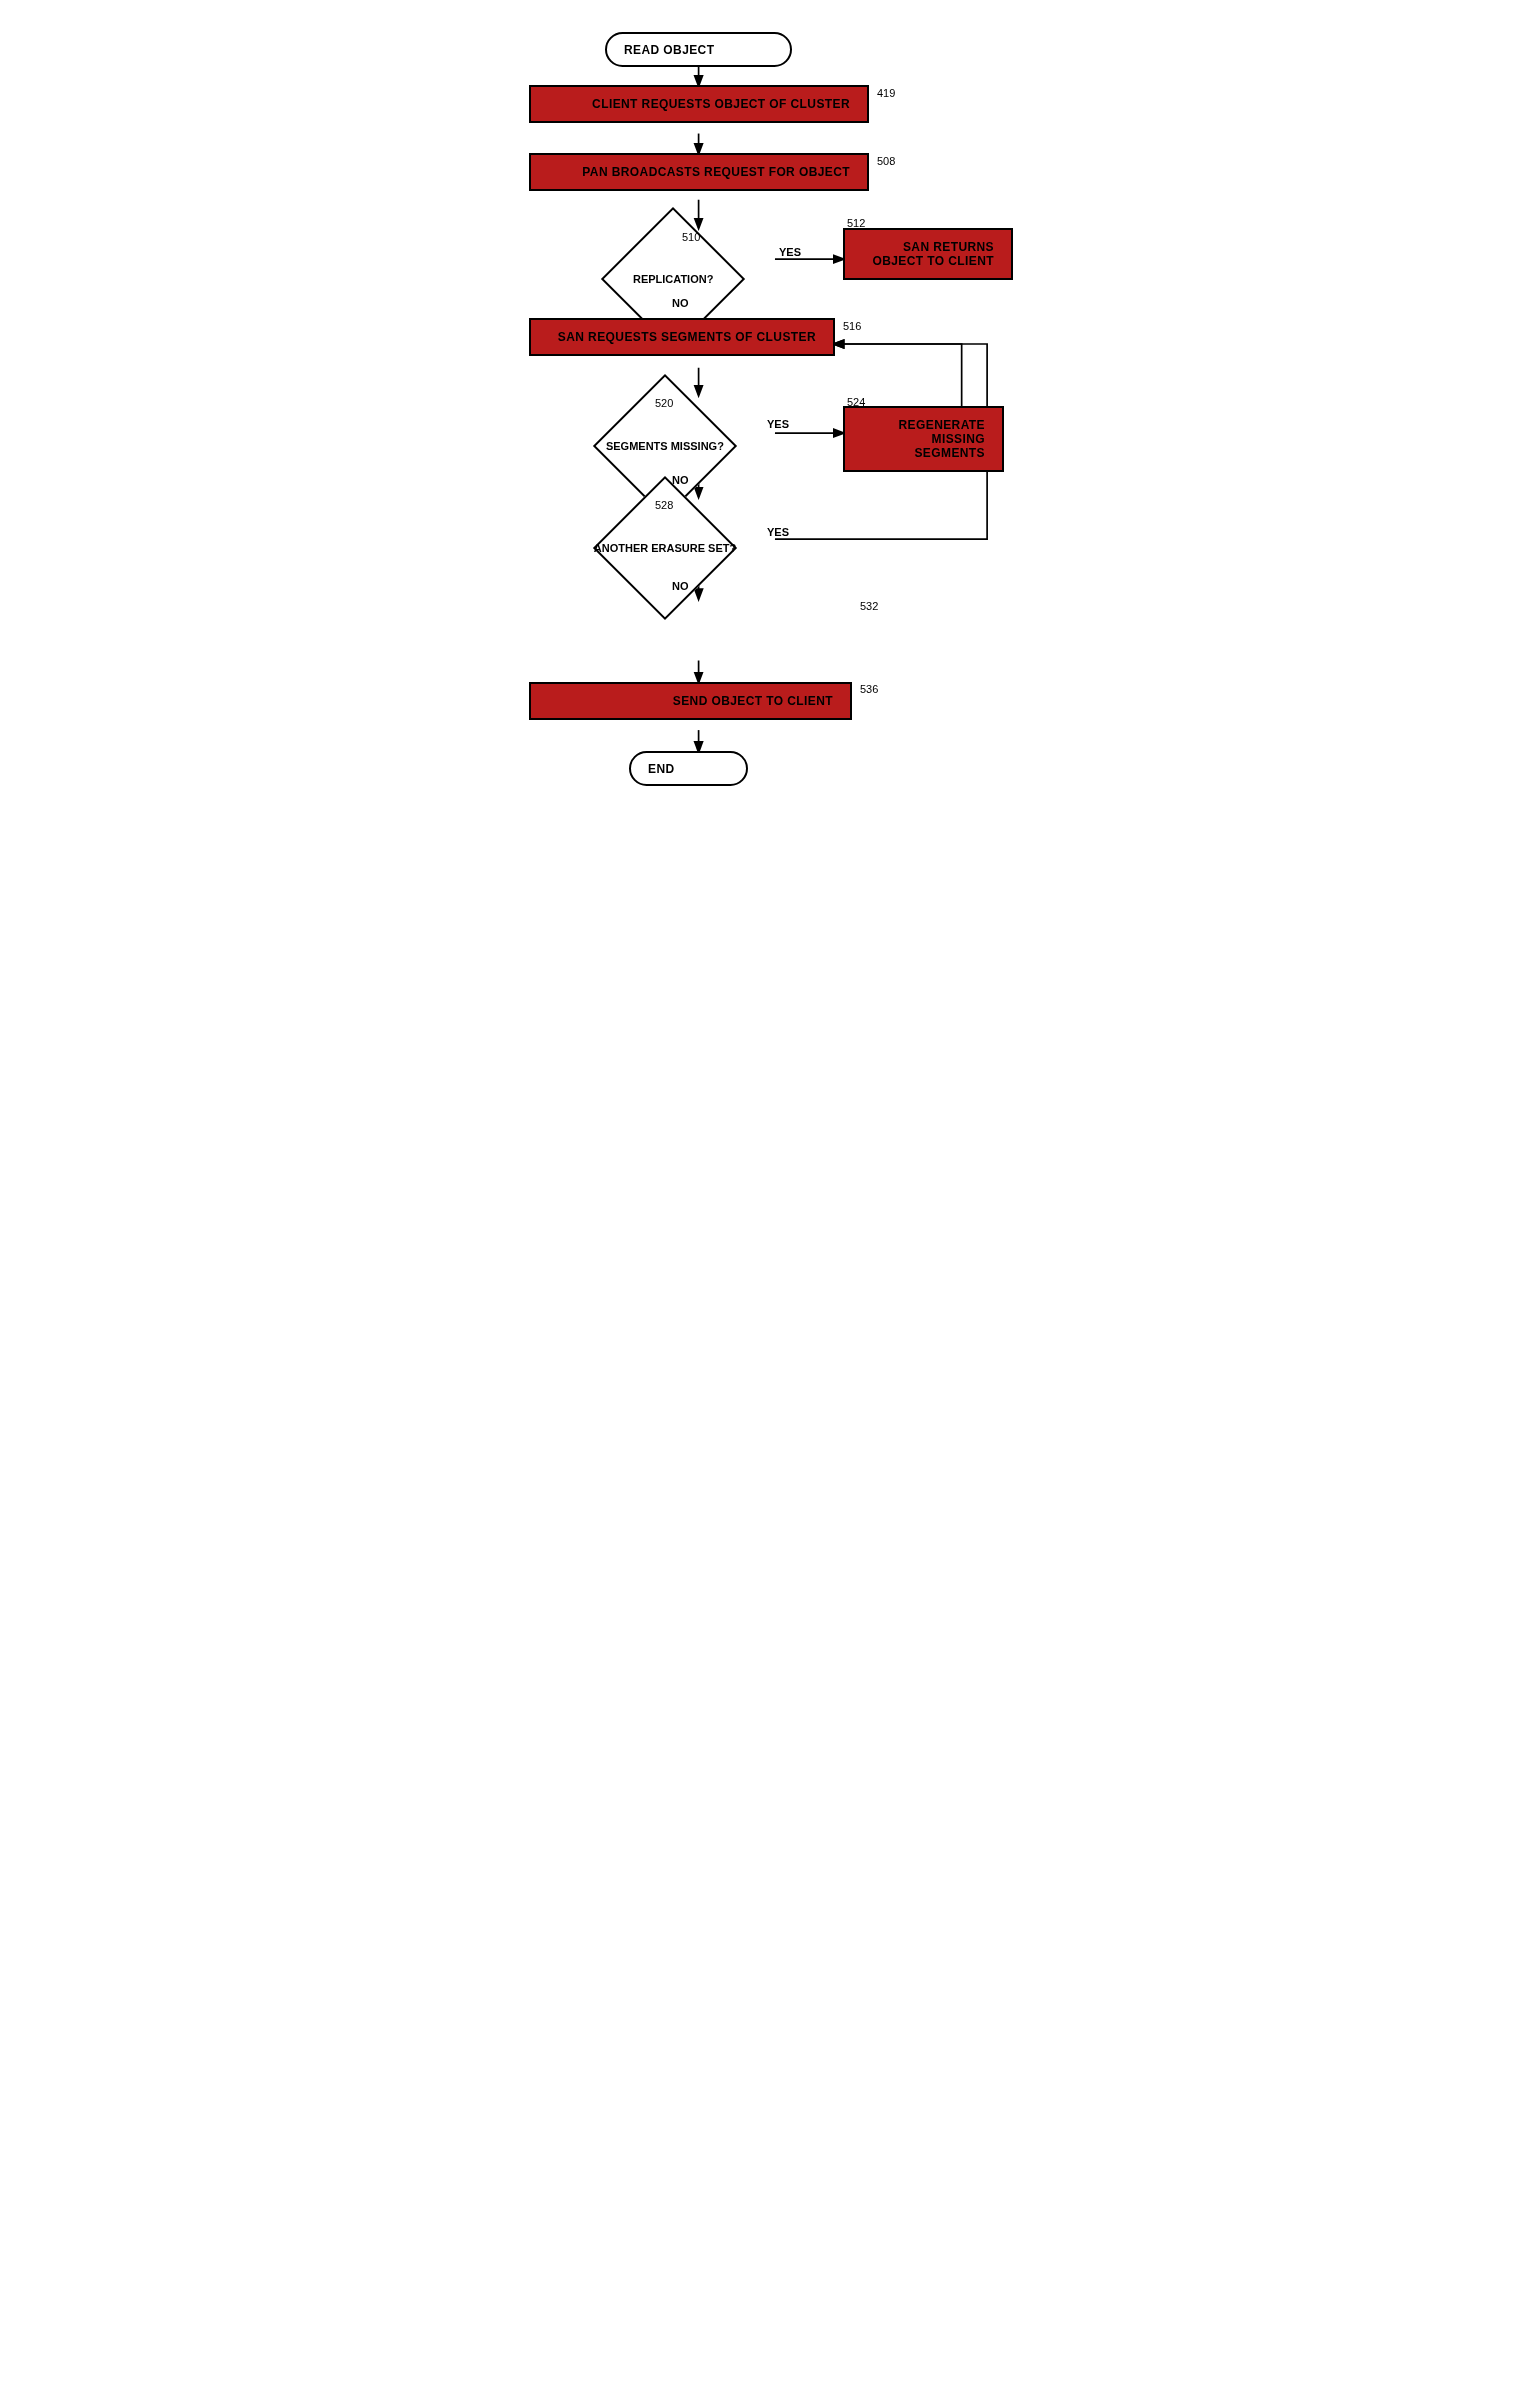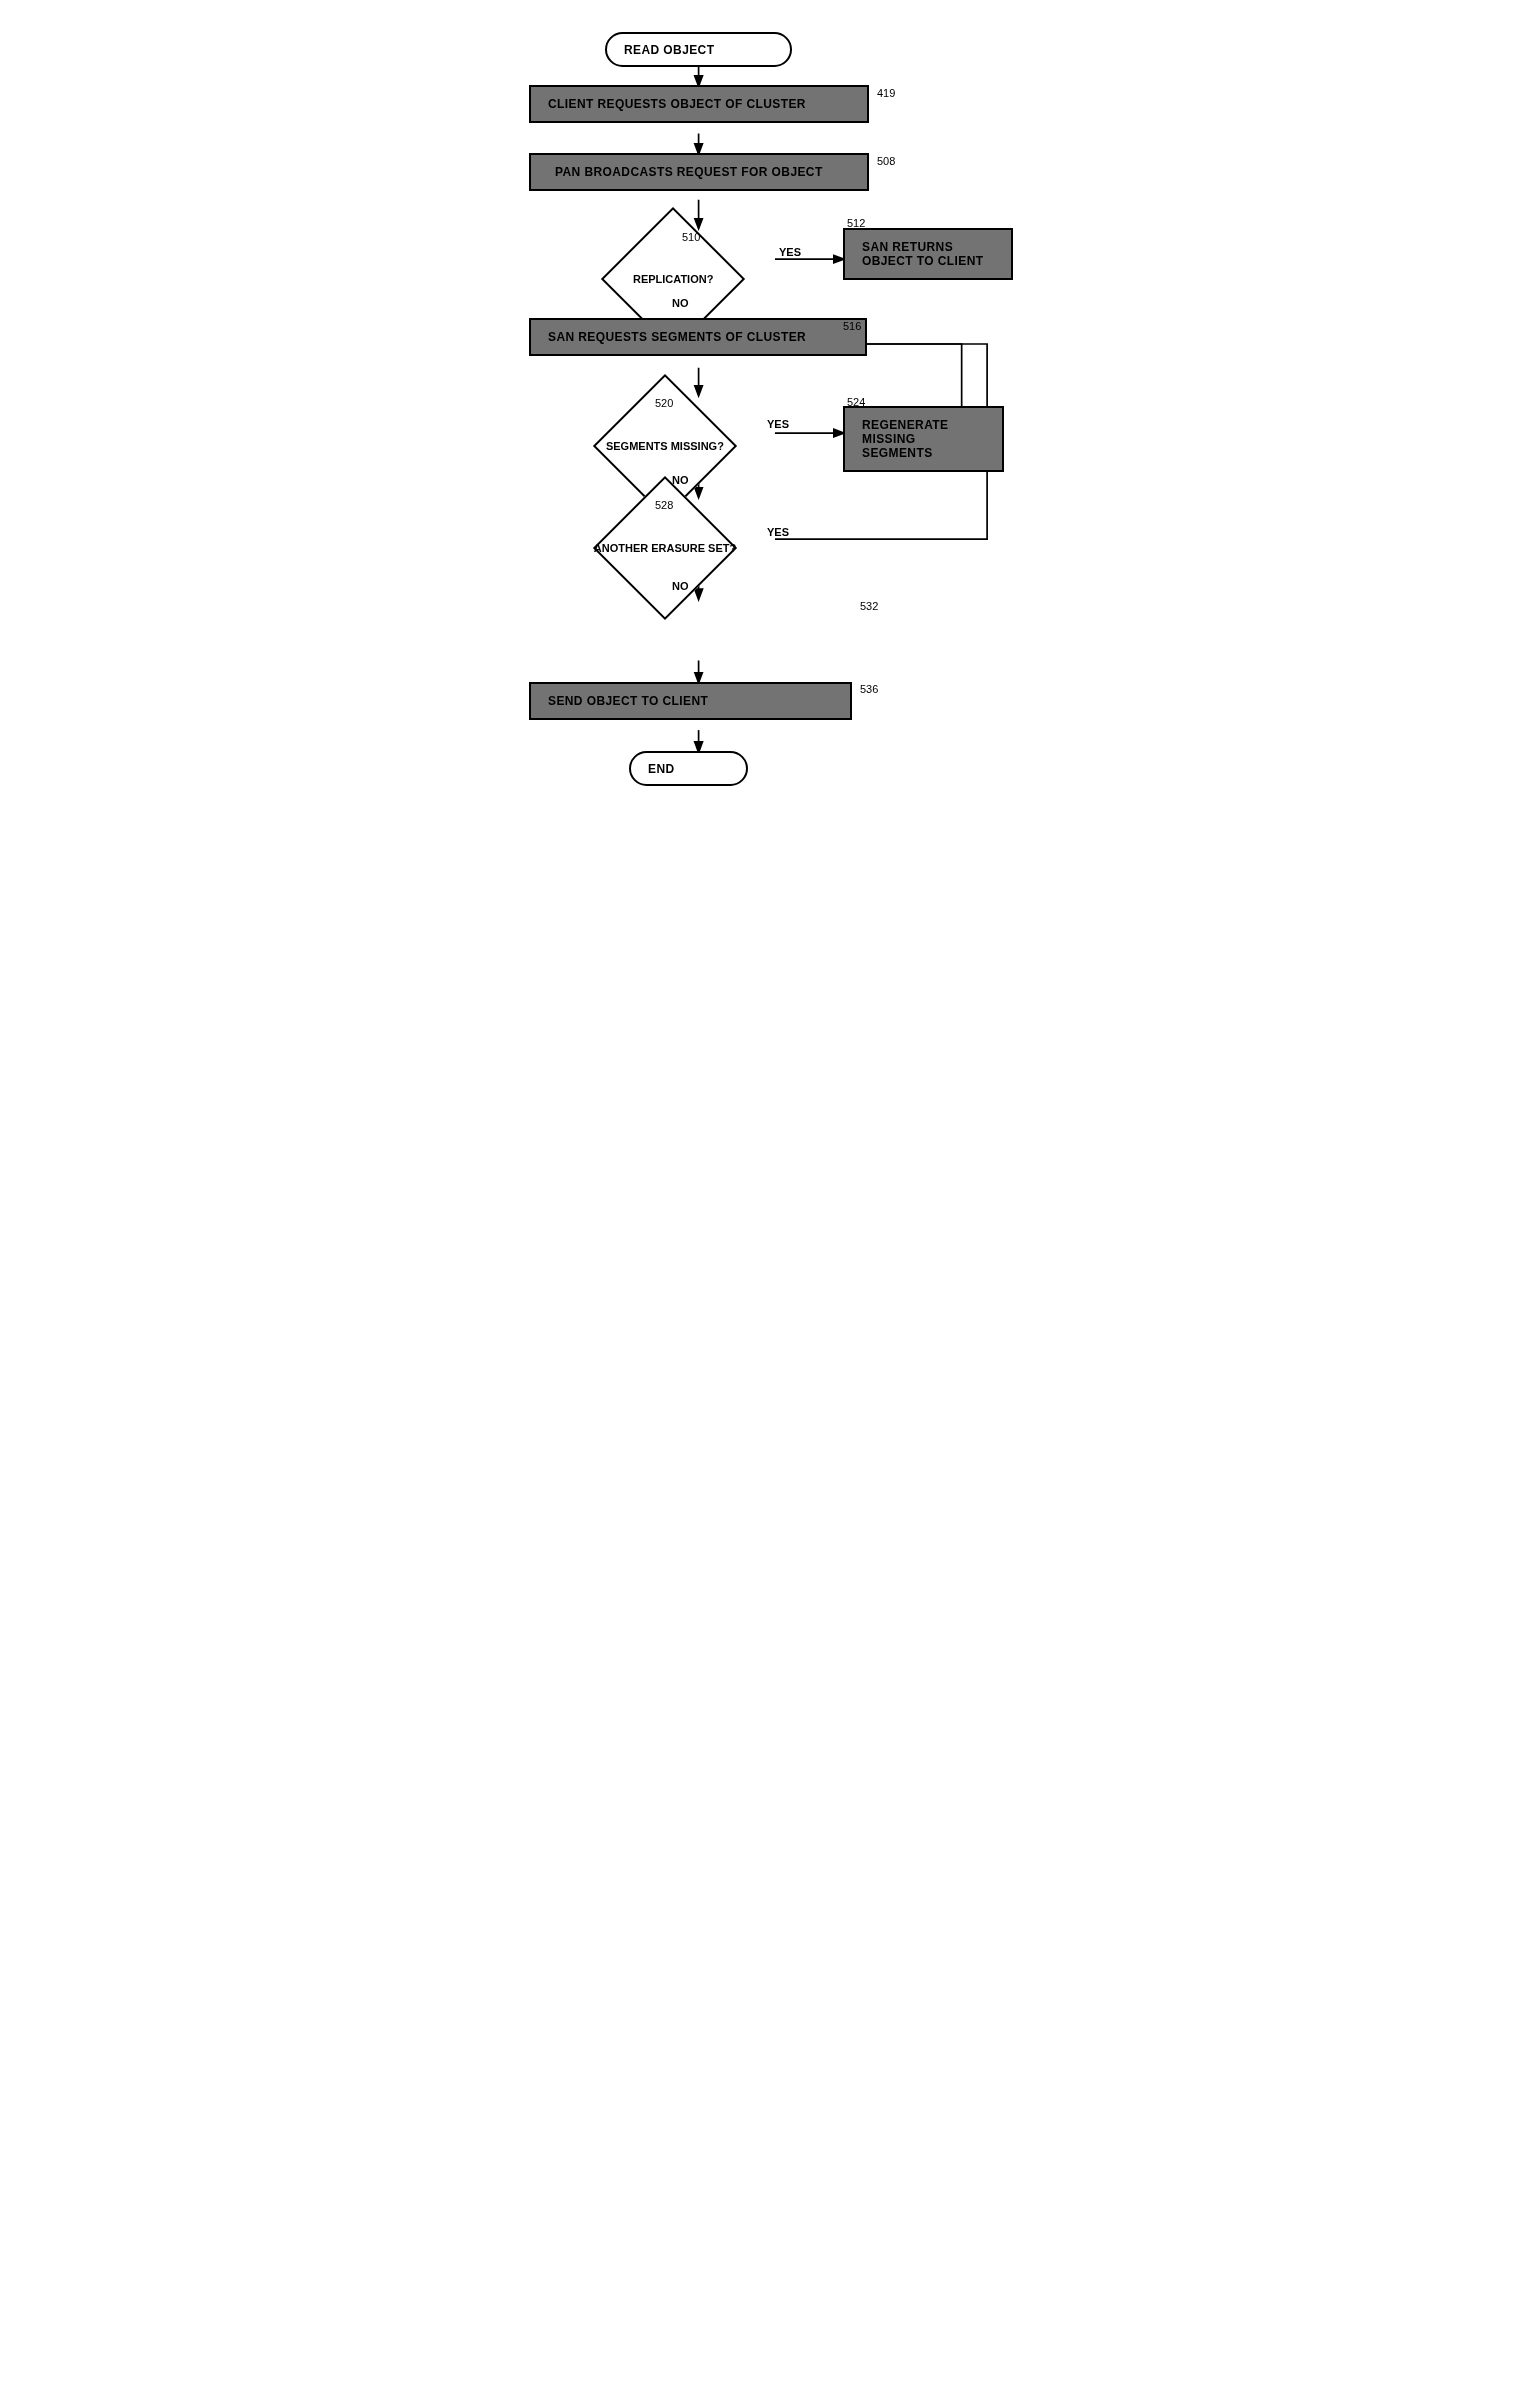--- a/index.html
+++ b/index.html
@@ -28,25 +28,25 @@
       padding: 8.5px 17px;
       font-size: 12px;
       font-weight: bold;
       letter-spacing: 0.4px;
       background: #fff;
       position: absolute;
     }
     .rect {
       border: 2.1px solid #000;
       padding: 10.2px 17px;
-      text-align: left;
+      text-align: right;
       font-size: 12px;
       font-weight: bold;
       letter-spacing: 0.4px;
-      background: #737373;
+      background: #b91c1c;
       position: absolute;
     }
     
     .svg-overlay {
       position: absolute;
       top: 0;
       left: 0;
       width: 100%;
       height: 100%;
       pointer-events: none;
@@ -124,21 +124,21 @@
 
     <span class="label-text" style="left:318px; top:229px;">YES</span>
 
     <span class="label-text" style="left:211px; top:280px;">NO</span>
 
     <div class="rect" style="left:382px; top:211px; width:170px;">
       <span>SAN RETURNS OBJECT TO CLIENT</span>
     </div>
     <span class="ref-num" style="left:386px; top:200px;">512</span>
 
-    <div class="rect" style="left:68px; top:301px; width:338px;">
+    <div class="rect" style="left:68px; top:301px; width:306px;">
       <span>SAN REQUESTS SEGMENTS OF CLUSTER</span>
     </div>
     <span class="ref-num" style="left:382px; top:303px;">516</span>
 
     <div style="position:absolute; left:153px; top:378px;">
       <div style="width:102px; height:102px; transform:rotate(45deg); border:2.1px solid #000; background:#fff; display:flex; align-items:center; justify-content:center;">
         <span style="transform:rotate(-45deg); text-align:center; font-size:11px; font-weight:bold; line-height:1.3; white-space:nowrap;">SEGMENTS MISSING?</span>
       </div>
     </div>
     <span class="ref-num" style="left:194px; top:380px;">520</span>

